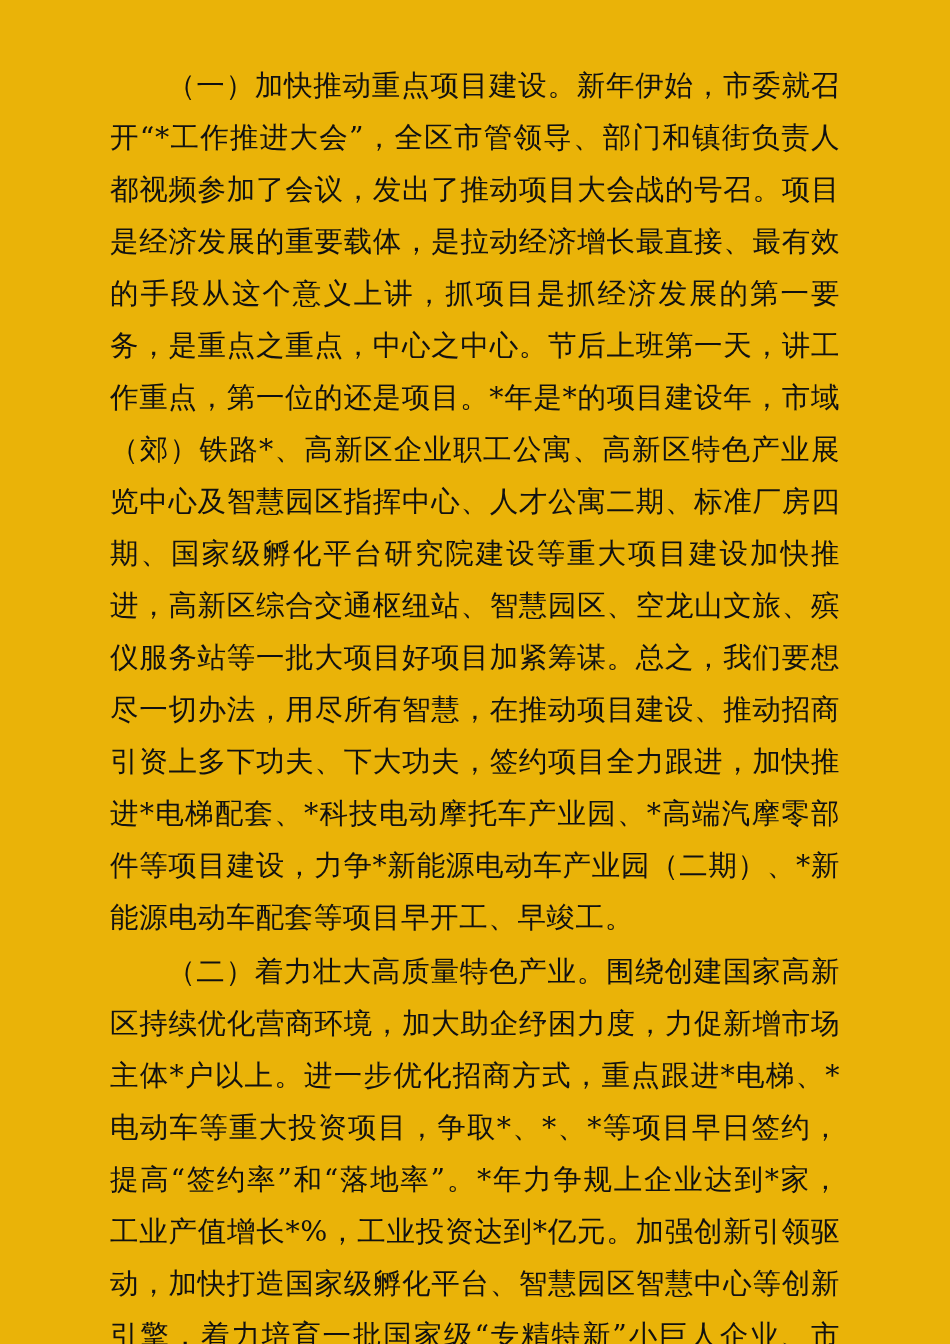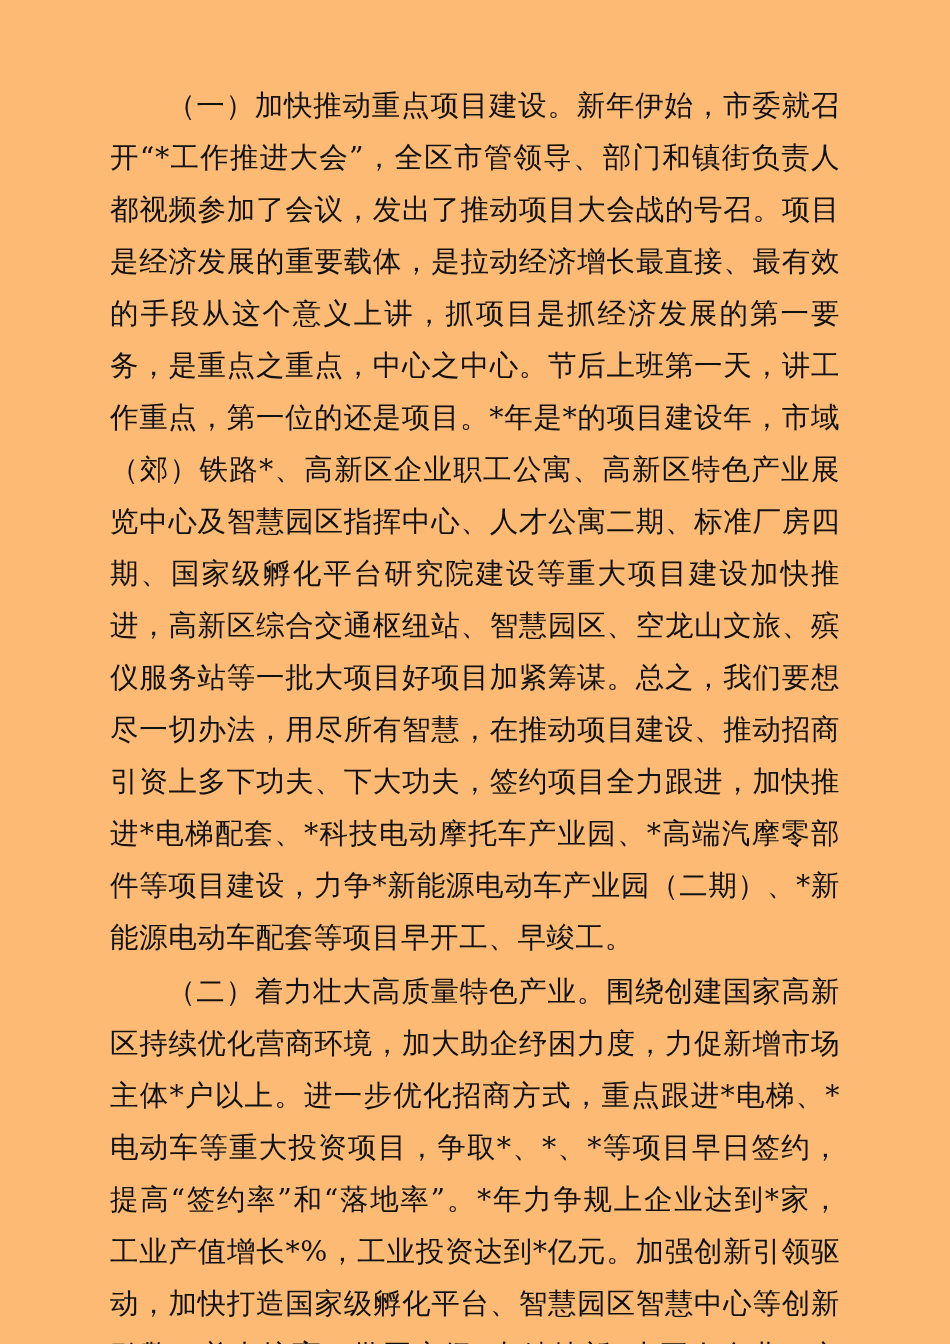--- a/index.html
+++ b/index.html
@@ -3,24 +3,24 @@
 <meta charset="utf-8">
 <style>
   html, body {
     margin: 0;
     padding: 0;
     background: #ffffff;
   }
   .page {
     width: 950px;
     height: 1344px;
-    background: #fdba74;
+    background: #eab308;
     position: relative;
     box-sizing: border-box;
-    padding: 80px 110px 60px 110px;
+    padding: 60px 110px 60px 110px;
     font-family: "DejaVu Serif", "Liberation Serif", serif;
     overflow: hidden;
   }
   .doc-body {
     font-size: 28.5px;
     line-height: 52px;
     color: #111111;
     text-align: justify;
     text-justify: inter-ideograph;
     letter-spacing: 0.6px;

